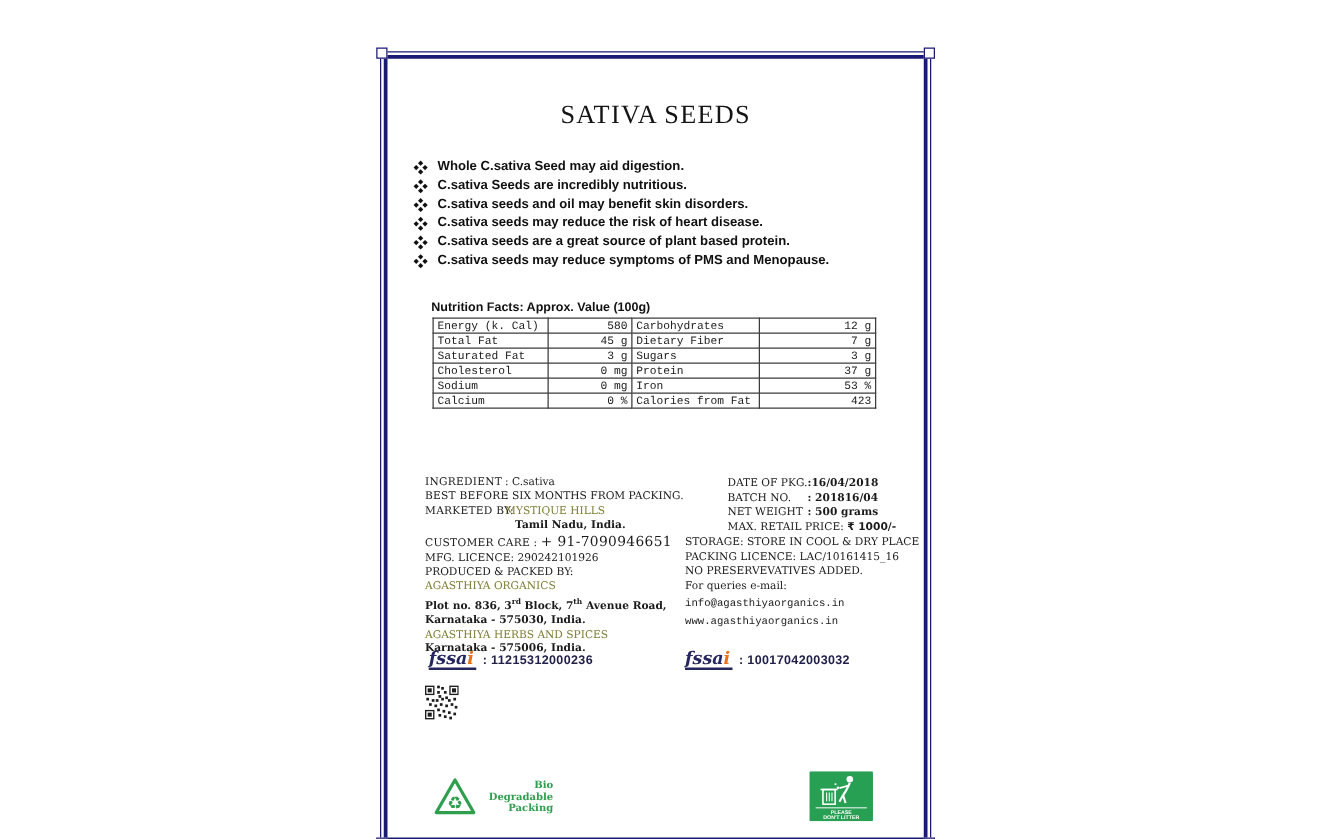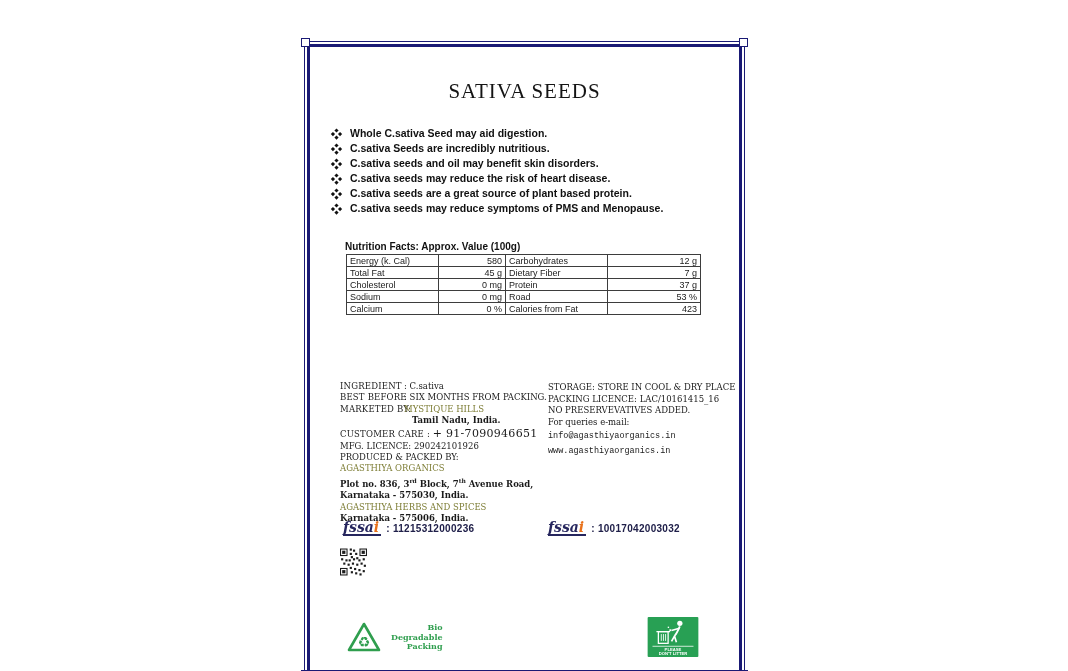--- a/index.html
+++ b/index.html
@@ -22,21 +22,21 @@
   .bullets li { height:15px; display:flex; align-items:center;
                 font-weight:bold; font-size:10.5px; font-family:Liberation Sans, sans-serif; color:#101010; }
   .diamond { width:3px; height:3px; background:#111; transform:rotate(45deg);
              box-shadow:5px 0 #111, 0 5px #111, 5px 5px #111;
              margin:-4px 12px 0 2px; flex:0 0 3px; }
 
   .nut-heading { position:absolute; left:41px; top:200px; font-family:"Liberation Sans",sans-serif;
                  font-weight:bold; font-size:10px; color:#111; }
   table.nutrition { position:absolute; left:42px; top:213px; width:354px;
                     border-collapse:collapse; table-layout:fixed;
-                    font-size:9px; font-family:Liberation Sans, sans-serif;padding-left:32px; }
+                    font-size:9px; font-family:Liberation Mono, monospace;padding-left:32px; }
   table.nutrition td { border:1px solid #3d3d3d; height:12px; padding:0 3px; white-space:nowrap; overflow:hidden; }
   td.val { text-align:right; }
   col.c1{width:92px} col.c2{width:67px} col.c3{width:102px} col.c4{width:93px}
 
   .info-left  { position:absolute; left:36px;  top:340px; width:205px; font-size:8.5px; }
   .info-right { position:absolute; left:244px; top:341px; width:170px; font-size:8.5px; }
   .line { line-height:11.4px; white-space:nowrap; }
   .lab  { display:inline-block; width:64px; letter-spacing:0.2px; }
   .lab2 { letter-spacing:0.2px; }
   .olive { color:#7d7d35; }
@@ -123,29 +123,35 @@
           <td>Carbohydrates</td>
             <td class="val">12 g</td>
         </tr>
         <tr>
           <td>Total Fat</td>
             <td class="val">45 g</td>
           <td>Dietary Fiber</td>
             <td class="val">7 g</td>
         </tr>
         <tr>
+          <td>Saturated Fat</td>
+            <td class="val">3 g</td>
+          <td>Sugars</td>
+            <td class="val">3 g</td>
+        </tr>
+        <tr>
           <td>Cholesterol</td>
             <td class="val">0 mg</td>
           <td>Protein</td>
             <td class="val">37 g</td>
         </tr>
         <tr>
           <td>Sodium</td>
             <td class="val">0 mg</td>
-          <td>Road</td>
+          <td>Iron</td>
             <td class="val">53 %</td>
         </tr>
         <tr>
           <td>Calcium</td>
             <td class="val">0 %</td>
           <td>Calories from Fat</td>
             <td class="val">423</td>
         </tr>
       </tbody>
     </table>
@@ -159,20 +165,26 @@
       <div class="line">MFG. LICENCE: 290242101926</div>
       <div class="line">PRODUCED &amp; PACKED BY:</div>
       <div class="line olive">AGASTHIYA ORGANICS</div>
       <div class="line bold" style="line-height:12.5px"><span>Plot no. 836, 3</span><sup>rd</sup><span> Block, 7</span><sup>th</sup><span> Avenue Road,</span></div>
       <div class="line bold">Karnataka - 575030, India.</div>
       <div class="line olive">AGASTHIYA HERBS AND SPICES</div>
       <div class="line bold">Karnataka - 575006, India.</div>
     </div>
 
     <div class="info-right">
+      <div class="rindent">
+        <div class="rline"><span class="rlab">DATE OF PKG.</span><span class="bold">:16/04/2018</span></div>
+        <div class="rline"><span class="rlab">BATCH NO.</span><span class="bold">: 201816/04</span></div>
+        <div class="rline"><span class="rlab">NET WEIGHT</span><span class="bold">: 500 grams</span></div>
+        <div class="rline"><span>MAX. RETAIL PRICE:</span> <span class="bold rupee">₹ 1000/-</span></div>
+      </div>
       <div class="rline">STORAGE: STORE IN COOL &amp; DRY PLACE</div>
       <div class="rline">PACKING LICENCE: LAC/10161415_16</div>
       <div class="rline">NO PRESERVEVATIVES ADDED.</div>
       <div class="rline">For queries e-mail:</div>
       <div class="rline gap-top">info@agasthiyaorganics.in</div>
       <div class="rline gap-top">www.agasthiyaorganics.in</div>
     </div>
 
     <div class="fssai-left">
       <span class="fssai-logo"><span class="fssai-a">fssa</span><span class="fssai-i">i</span></span>

